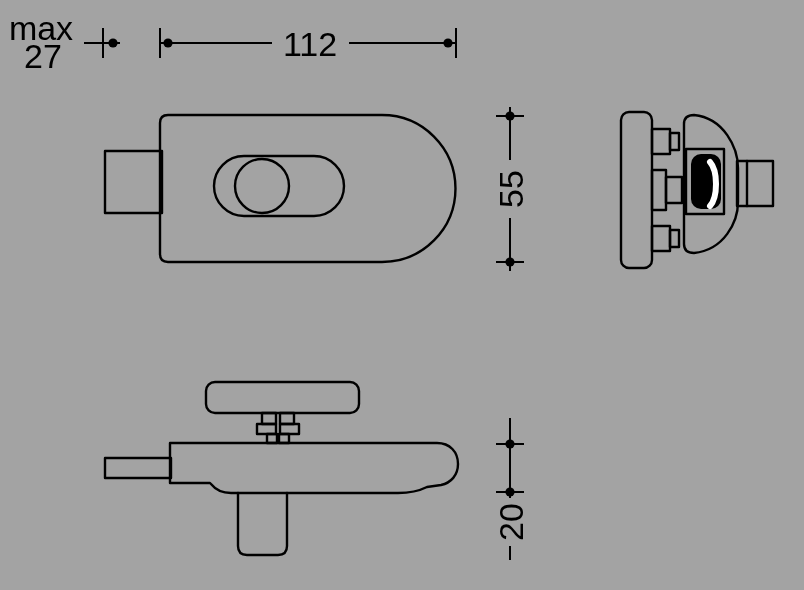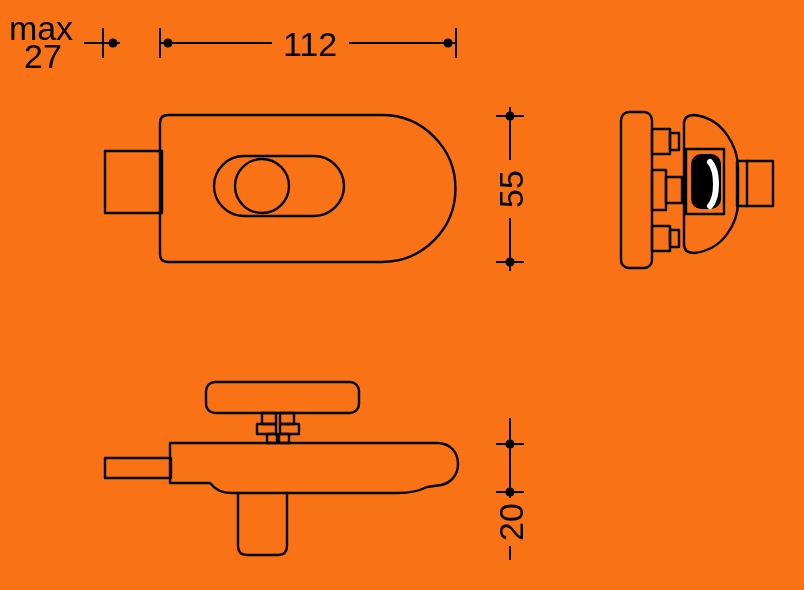--- a/index.html
+++ b/index.html
@@ -1,19 +1,19 @@
 <!DOCTYPE html>
 <html><head>
 <meta charset="utf-8">
 <style>
   html,body{margin:0;padding:0;background:#ffffff;}
   .stage{
     position:relative;
     width:804px;height:590px;
-    background:#f97316;
+    background:#a3a3a3;
     overflow:hidden;
     font-family:"Liberation Sans","DejaVu Sans",sans-serif;
   }
   svg .s{fill:none;stroke:#000;stroke-width:2.4;stroke-linejoin:round;stroke-linecap:round;}
   svg .d{fill:none;stroke:#000;stroke-width:2;stroke-linecap:butt;}
   svg .dot{fill:#000;stroke:none;}
   svg .fill-dark{fill:#000;stroke:none;}
   svg .band{fill:none;stroke:#fff;stroke-width:6;stroke-linecap:round;}
   svg text{font-family:"Liberation Sans","DejaVu Sans",sans-serif;font-size:34px;fill:#000;}
 </style>

